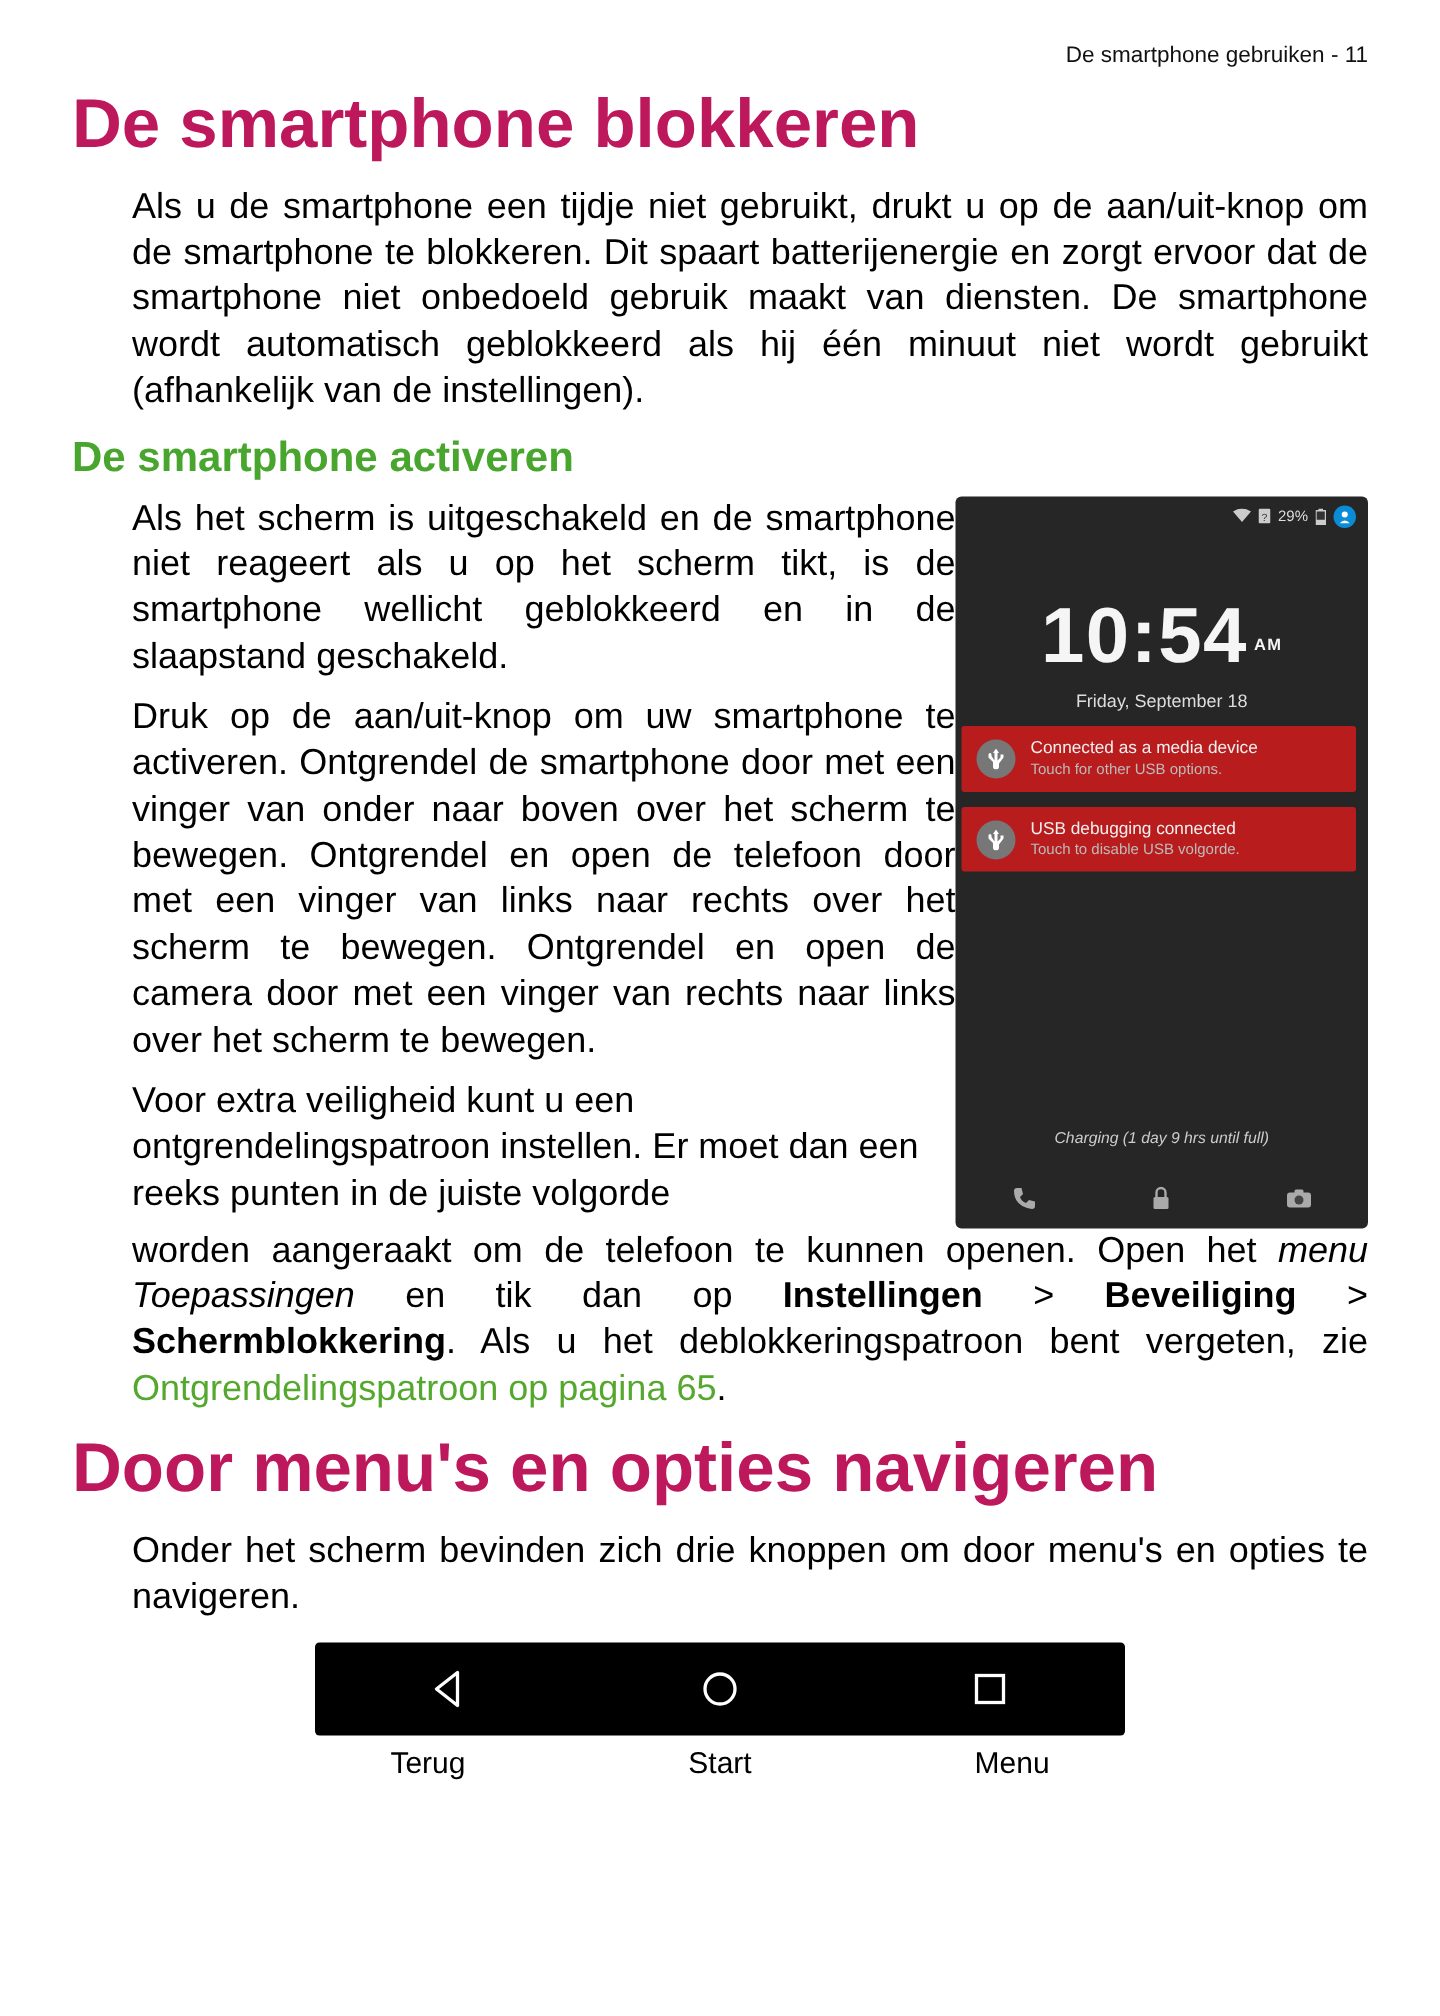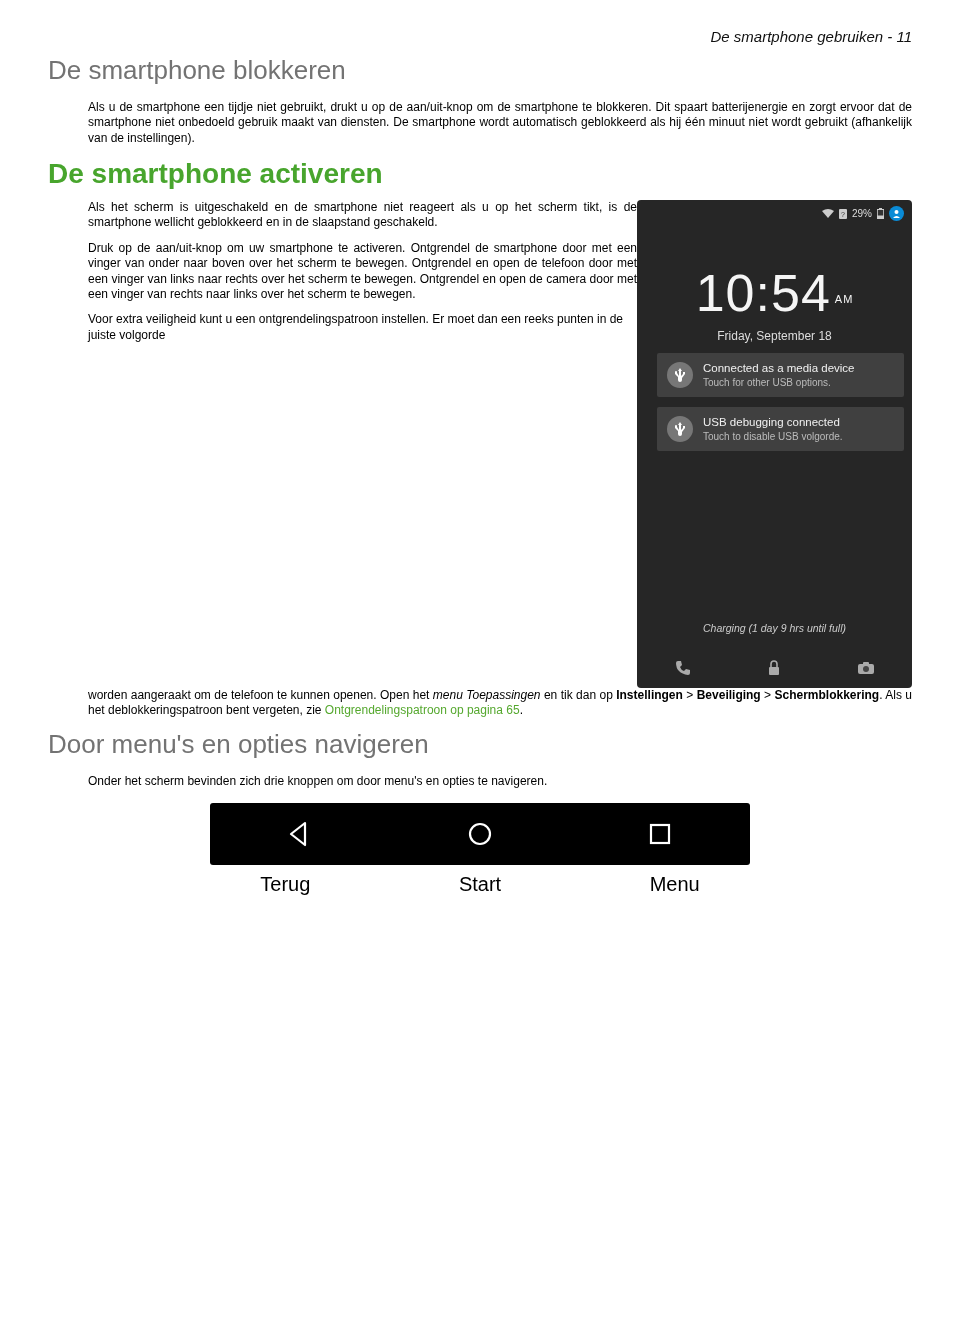--- a/index.html
+++ b/index.html
@@ -7,42 +7,41 @@
     width: 960px;
     height: 1344px;
     font-family: Arial, Helvetica, sans-serif;
     background: #fff;
     color: #000;
     padding: 28px 48px 20px 48px;
     position: relative;
   }
   .header-right {
     text-align: right;
-    font-style: italic;
     font-size: 15px;
     color: #111;
     margin-bottom: 8px;
   }
   h1.green-h1 {
-    color: #737373;
-    font-weight: normal;
-    font-size: 26px;
+    color: #be185d;
+    font-weight: bold;
+    font-size: 46px;
     margin: 10px 0 14px 0;
   }
   h2.green-h2 {
     color: #48A52D;
     font-weight: bold;
     font-size: 28px;
     margin: 12px 0 10px 0;
   }
   .indent {
     padding-left: 40px;
   }
   .para {
-    font-size: 12px;
+    font-size: 24px;
     line-height: 1.28;
     text-align: justify;
     margin-bottom: 10px;
   }
   .two-col {
     display: flex;
     align-items: flex-start;
     margin-top: 4px;
   }
   .col-text { flex: 1; }
@@ -67,27 +66,27 @@
     color: #ddd;
   }
   .status-bar .wifi-ic, .status-bar .sim-ic, .status-bar .batt-ic, .status-bar .user-ic {
     display: inline-flex; align-items: center; justify-content: center;
   }
   .status-bar .user-ic {
     width: 15px; height: 15px; border-radius: 50%; background: #0a8bd6;
   }
   .clock-block { text-align: center; margin-top: 38px; }
   .clock-time {
-    font-size: 52px; font-weight: 400; letter-spacing: 1px; color: #f5f5f5;
+    font-size: 52px; font-weight: 700; letter-spacing: 1px; color: #f5f5f5;
   }
   .clock-ampm { font-size: 11px; margin-left: 4px; vertical-align: 8px; }
   .clock-date { font-size: 12px; color: #ddd; margin-top: 6px; }
   .notif {
     display: flex; align-items: center; gap: 10px;
-    background: #404040; margin: 10px 8px 0 20px; padding: 8px 10px;
+    background: #b91c1c; margin: 10px 8px 0 4px; padding: 8px 10px;
     border-radius: 2px;
   }
   .notif .nicon {
     width: 26px; height: 26px; border-radius: 50%; background: #777;
     display: flex; align-items: center; justify-content: center; flex-shrink: 0;
     font-size: 13px; color: #fff;
   }
   .notif .ntext .t1 { font-size: 11.5px; color: #f0f0f0; line-height: 1.3; }
   .notif .ntext .t2 { font-size: 10px; color: #bbb; line-height: 1.3; }
   .charging { text-align: center; font-size: 10.5px; color: #ccc; font-style: italic; position: absolute; bottom: 54px; width: 100%; }

